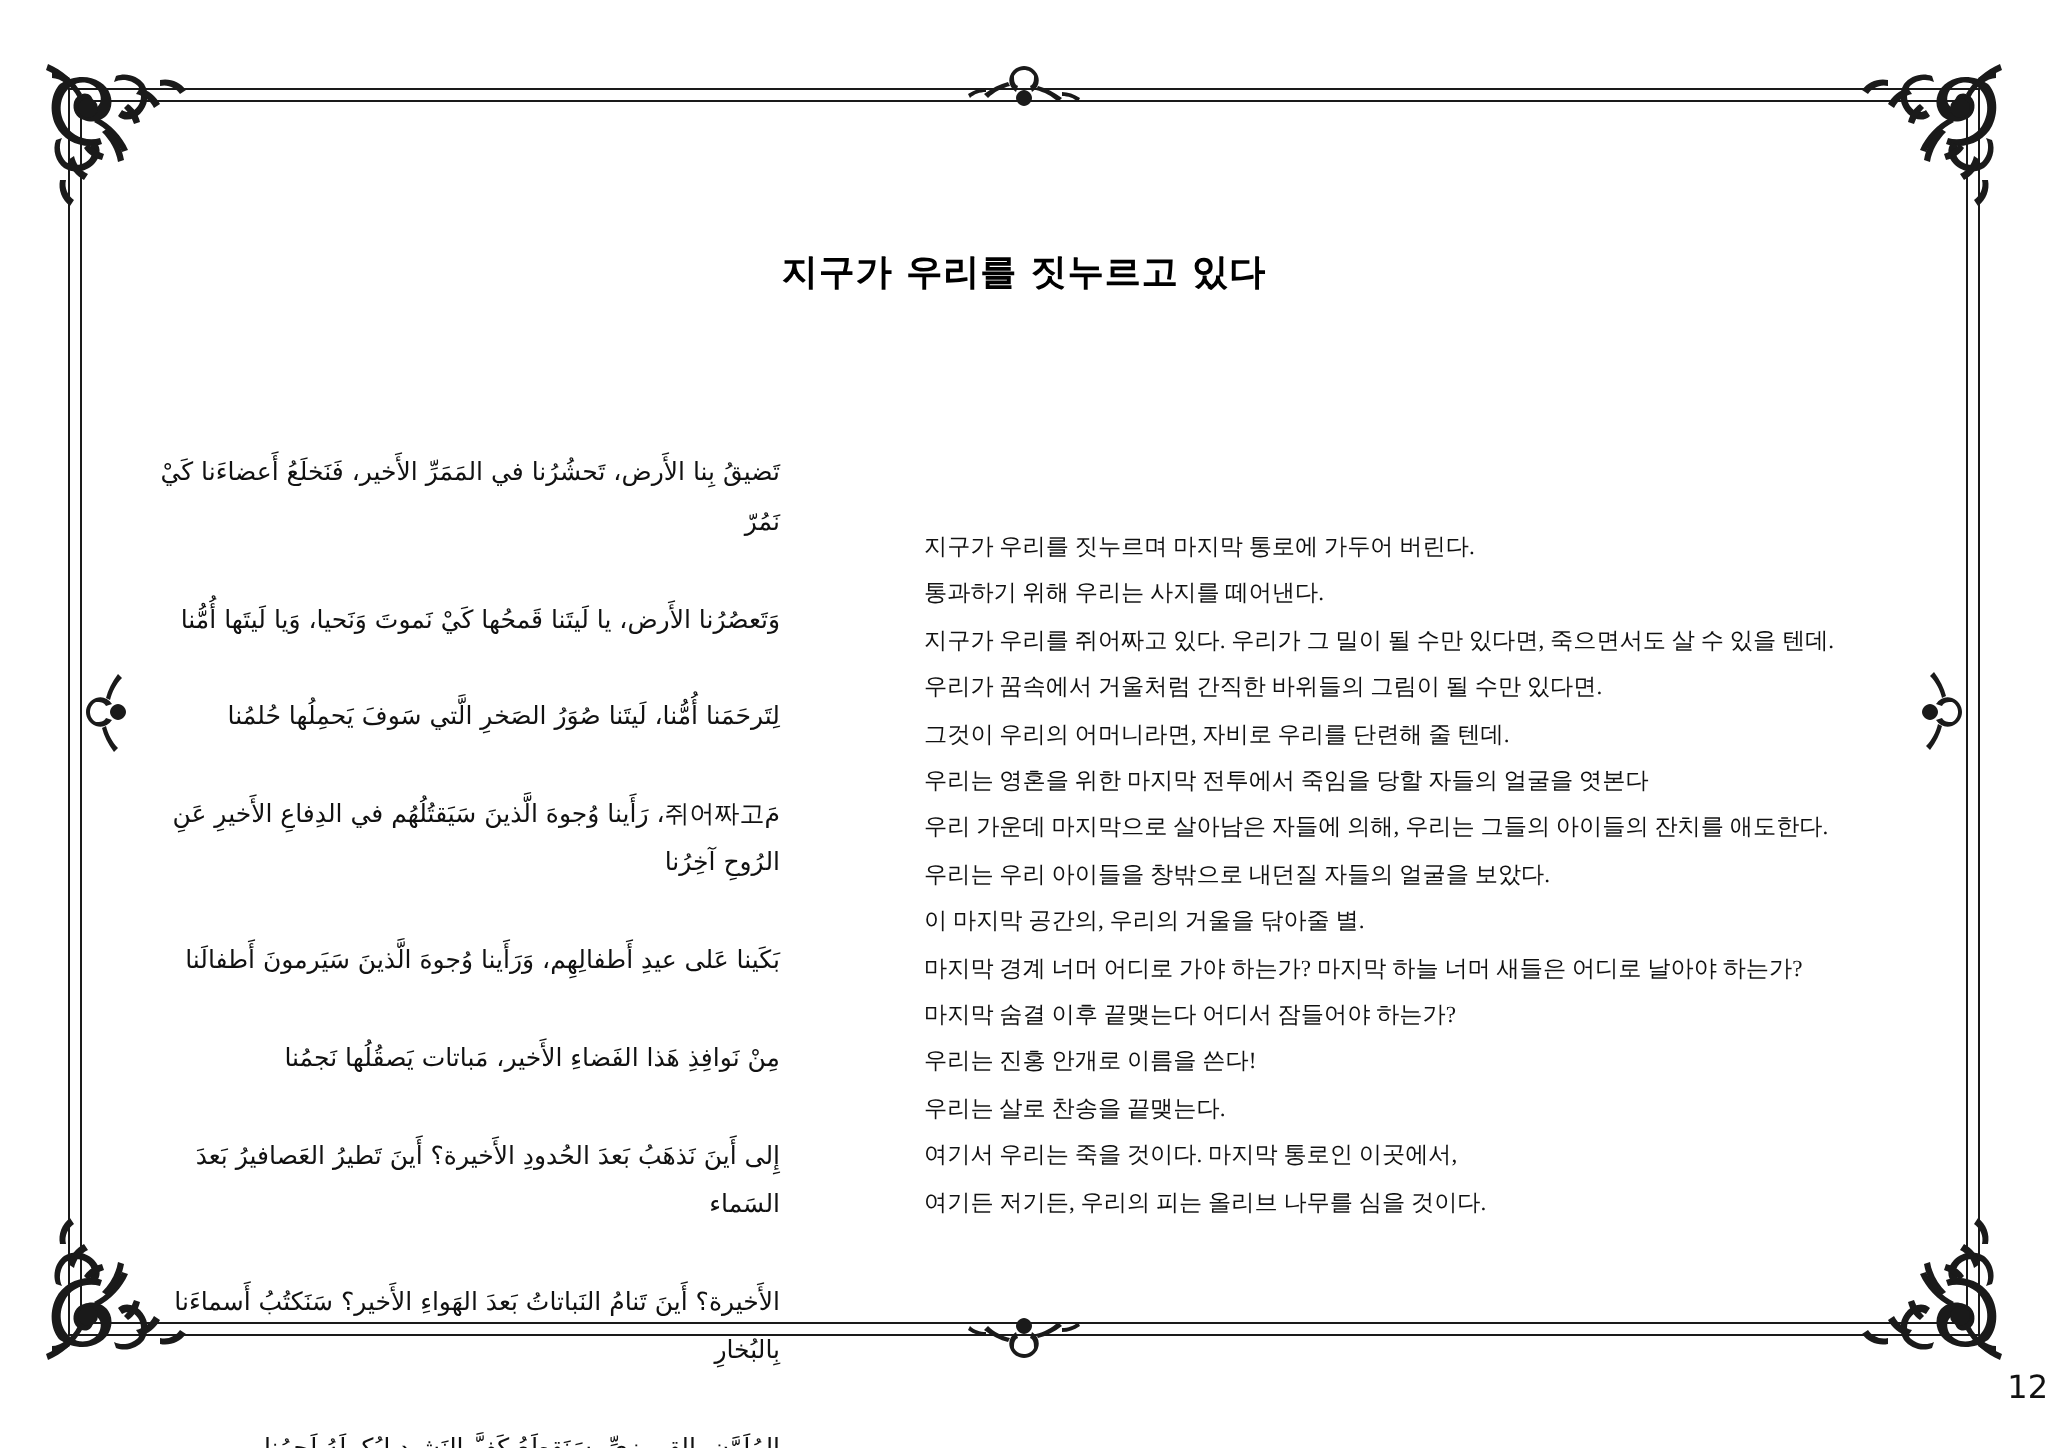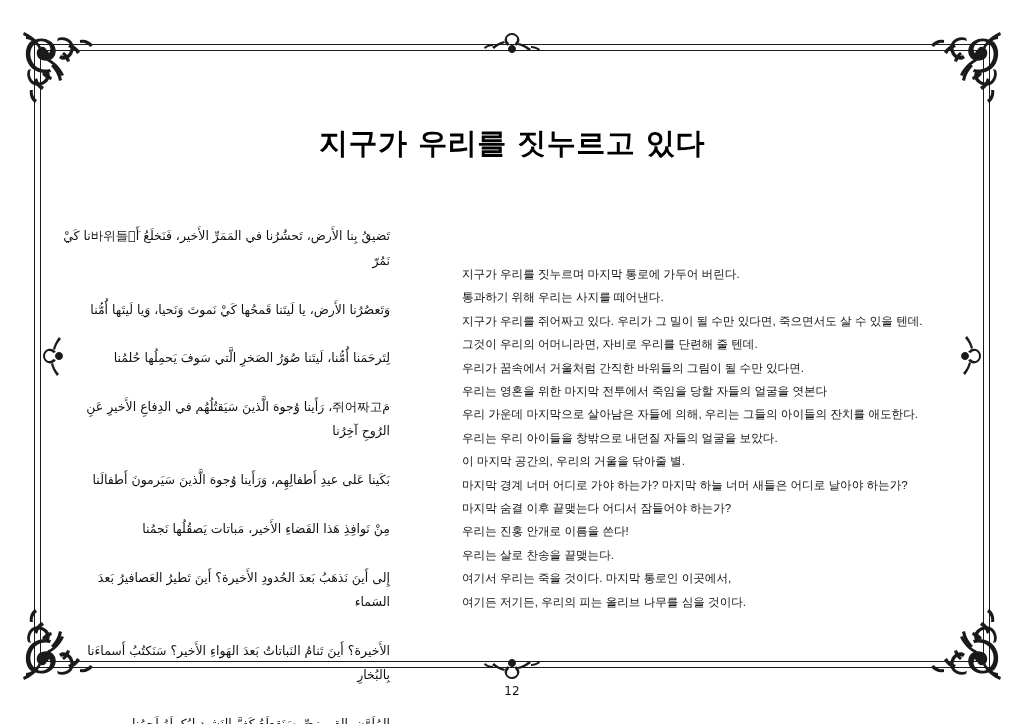--- a/index.html
+++ b/index.html
@@ -72,21 +72,21 @@
   }
 
   .poem-title {
     position: absolute;
     left: 0;
     top: 54px;
     width: 904px;
     text-align: center;
     font-family: "DejaVu Sans", sans-serif;
     font-weight: bold;
-    font-size: 29px;
+    font-size: 18px;
     letter-spacing: 0.5px;
     color: #000;
   }
 
   .columns {
     position: absolute;
     left: 0;
     top: 130px;
     width: 904px;
     display: flex;
@@ -108,38 +108,38 @@
   }
   .arabic-col .line {
     display: block;
   }
 
   
   .korean-col {
     width: 500px;
     margin-left: 66px;
     margin-top: 62px;
-    font-family: Liberation Sans, sans-serif;
+    font-family: Liberation Serif, serif;
     font-size: 11.6px;
     line-height: 2.02;
     color: #111;
   }
   .korean-col .kline {
     display: block;
     white-space: nowrap;
   }
 
   .page-number {
     position: absolute;
     left: 0;
     top: 684px;
     width: 1024px;
-    text-align: center;
+    text-align: right;
     font-family: "DejaVu Sans", sans-serif;
-    font-size: 12px;
+    font-size: 16px;
     color: #111;
   }
 </style>
 </head>
 <body>
 
 <div class="page">
 
   <div class="frame">
     <div class="frame-line-outer"></div>
@@ -272,39 +272,39 @@
     </div>
   </div>
 
   <div class="content">
 
     <div class="poem-title">지구가 우리를 짓누르고 있다</div>
 
     <div class="columns">
 
       <div class="arabic-col">
-        <span class="line">تَضيقُ بِنا الأَرض، تَحشُرُنا في المَمَرِّ الأَخير، فَنَخلَعُ أَ바위들의َنا كَيْ نَمُرّ</span>
+        <span class="line">تَضيقُ بِنا الأَرض، تَحشُرُنا في المَمَرِّ الأَخير، فَنَخلَعُ أَعضاءَنا كَيْ نَمُرّ</span>
         <span class="line">وَتَعصُرُنا الأَرض، يا لَيتَنا قَمحُها كَيْ نَموتَ وَنَحيا، وَيا لَيتَها أُمُّنا</span>
         <span class="line">لِتَرحَمَنا أُمُّنا، لَيتَنا صُوَرُ الصَخرِ الَّتي سَوفَ يَحمِلُها حُلمُنا</span>
         <span class="line">مَ쥐어짜고، رَأَينا وُجوهَ الَّذينَ سَيَقتُلُهُم في الدِفاعِ الأَخيرِ عَنِ الرُوحِ آخِرُنا</span>
         <span class="line">بَكَينا عَلى عيدِ أَطفالِهِم، وَرَأَينا وُجوهَ الَّذينَ سَيَرمونَ أَطفالَنا</span>
         <span class="line">مِنْ نَوافِذِ هَذا الفَضاءِ الأَخير، مَباتات يَصقُلُها نَجمُنا</span>
         <span class="line">إِلى أَينَ نَذهَبُ بَعدَ الحُدودِ الأَخيرة؟ أَينَ تَطيرُ العَصافيرُ بَعدَ السَماء</span>
         <span class="line">الأَخيرة؟ أَينَ تَنامُ النَباتاتُ بَعدَ الهَواءِ الأَخير؟ سَنَكتُبُ أَسماءَنا بِالبُخارِ</span>
         <span class="line">المُلَوَّنِ بِالقِرمِزِيِّ، سَنَقطَعُ كَفَّ النَشيدِ لِيُكمِلَهُ لَحمُنا</span>
         
         
       </div>
 
       <div class="korean-col">
         <span class="kline">지구가 우리를 짓누르며 마지막 통로에 가두어 버린다.</span>
         <span class="kline">통과하기 위해 우리는 사지를 떼어낸다.</span>
         <span class="kline">지구가 우리를 쥐어짜고 있다. 우리가 그 밀이 될 수만 있다면, 죽으면서도 살 수 있을 텐데.</span>
+        <span class="kline">우리가 꿈속에서 거울처럼 간직한 바위들의 그림이 될 수만 있다면.</span>
         <span class="kline">그것이 우리의 어머니라면, 자비로 우리를 단련해 줄 텐데.</span>
-        <span class="kline">우리가 꿈속에서 거울처럼 간직한 바위들의 그림이 될 수만 있다면.</span>
         <span class="kline">우리는 영혼을 위한 마지막 전투에서 죽임을 당할 자들의 얼굴을 엿본다</span>
         <span class="kline">우리 가운데 마지막으로 살아남은 자들에 의해, 우리는 그들의 아이들의 잔치를 애도한다.</span>
         <span class="kline">우리는 우리 아이들을 창밖으로 내던질 자들의 얼굴을 보았다.</span>
         <span class="kline">이 마지막 공간의, 우리의 거울을 닦아줄 별.</span>
         <span class="kline">마지막 경계 너머 어디로 가야 하는가? 마지막 하늘 너머 새들은 어디로 날아야 하는가?</span>
         <span class="kline">마지막 숨결 이후 끝맺는다 어디서 잠들어야 하는가?</span>
         <span class="kline">우리는 진홍 안개로 이름을 쓴다!</span>
         <span class="kline">우리는 살로 찬송을 끝맺는다.</span>
         <span class="kline">여기서 우리는 죽을 것이다. 마지막 통로인 이곳에서,</span>
         <span class="kline">여기든 저기든, 우리의 피는 올리브 나무를 심을 것이다.</span>

